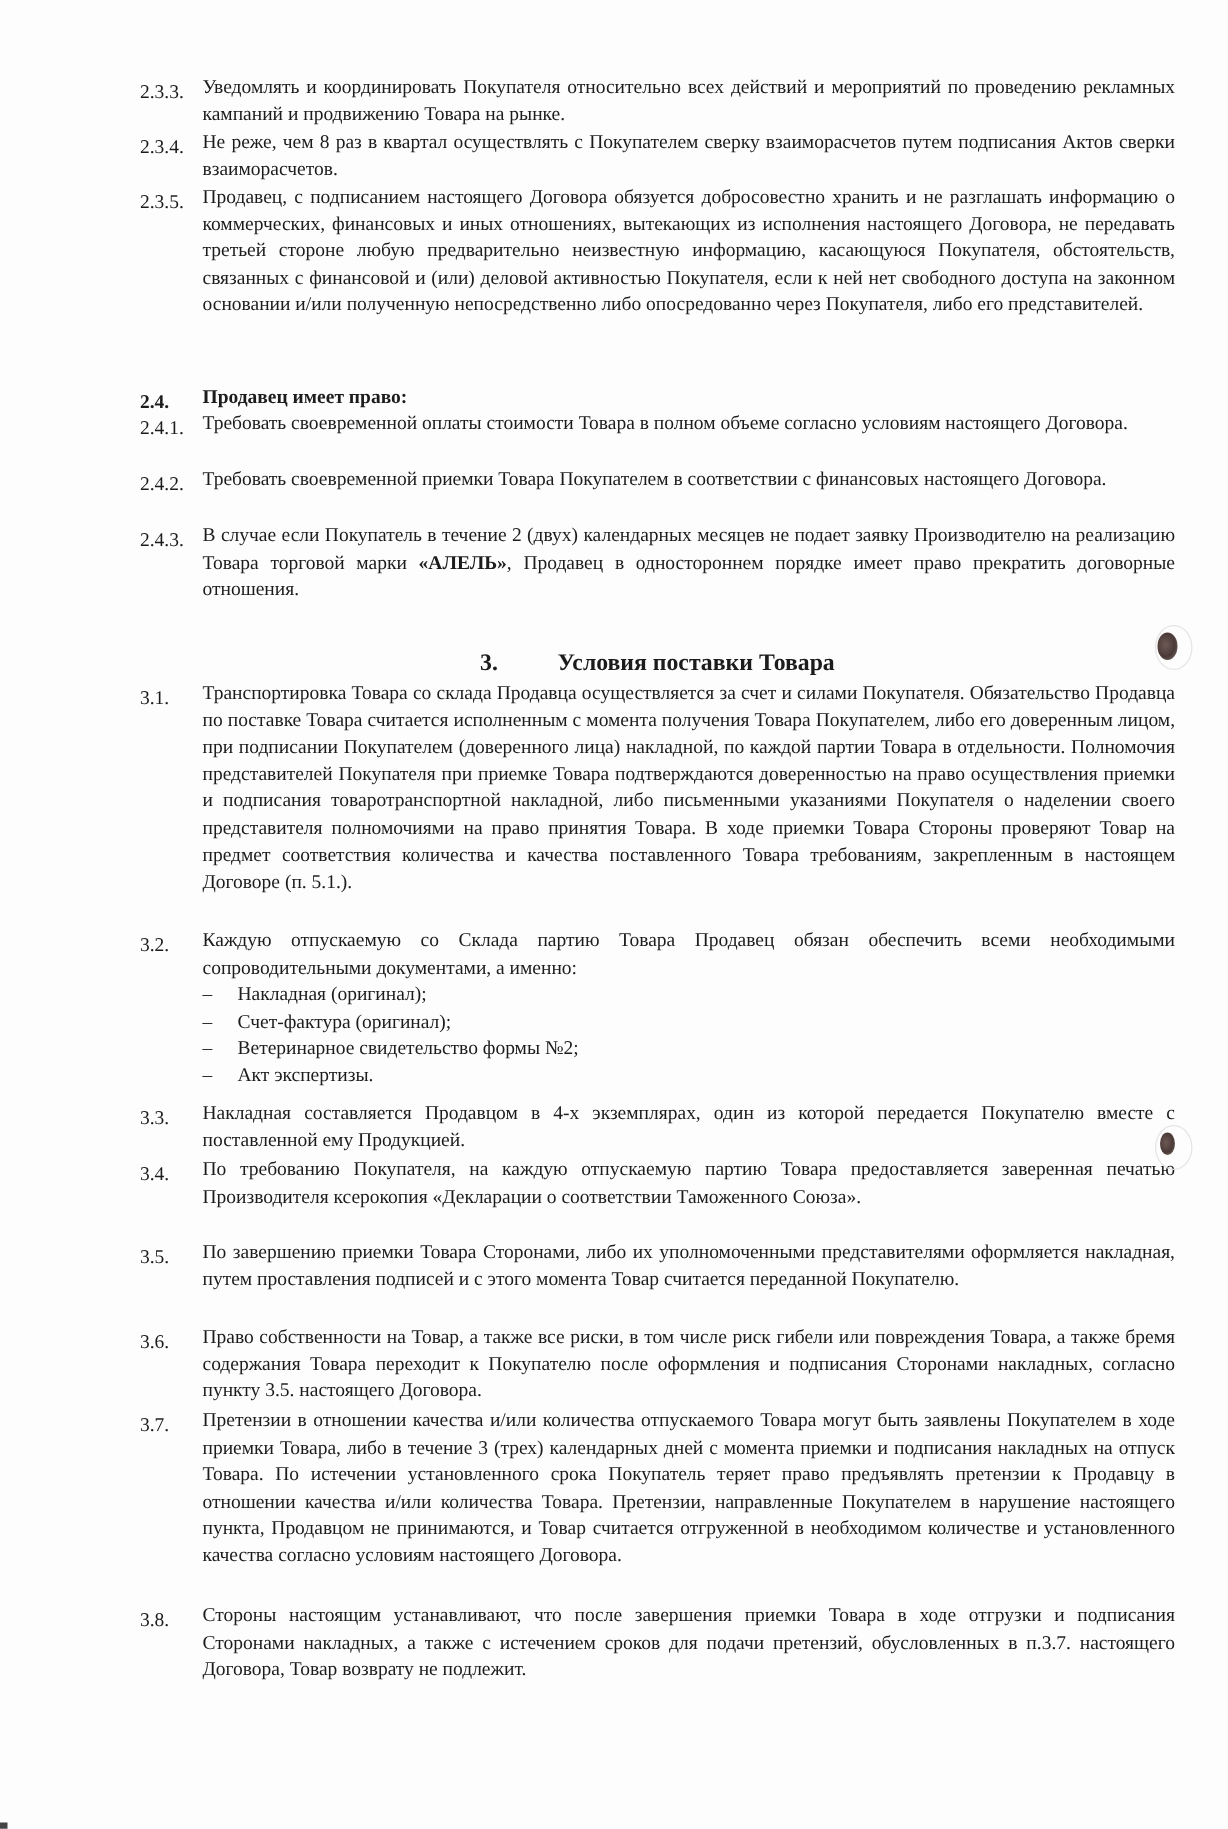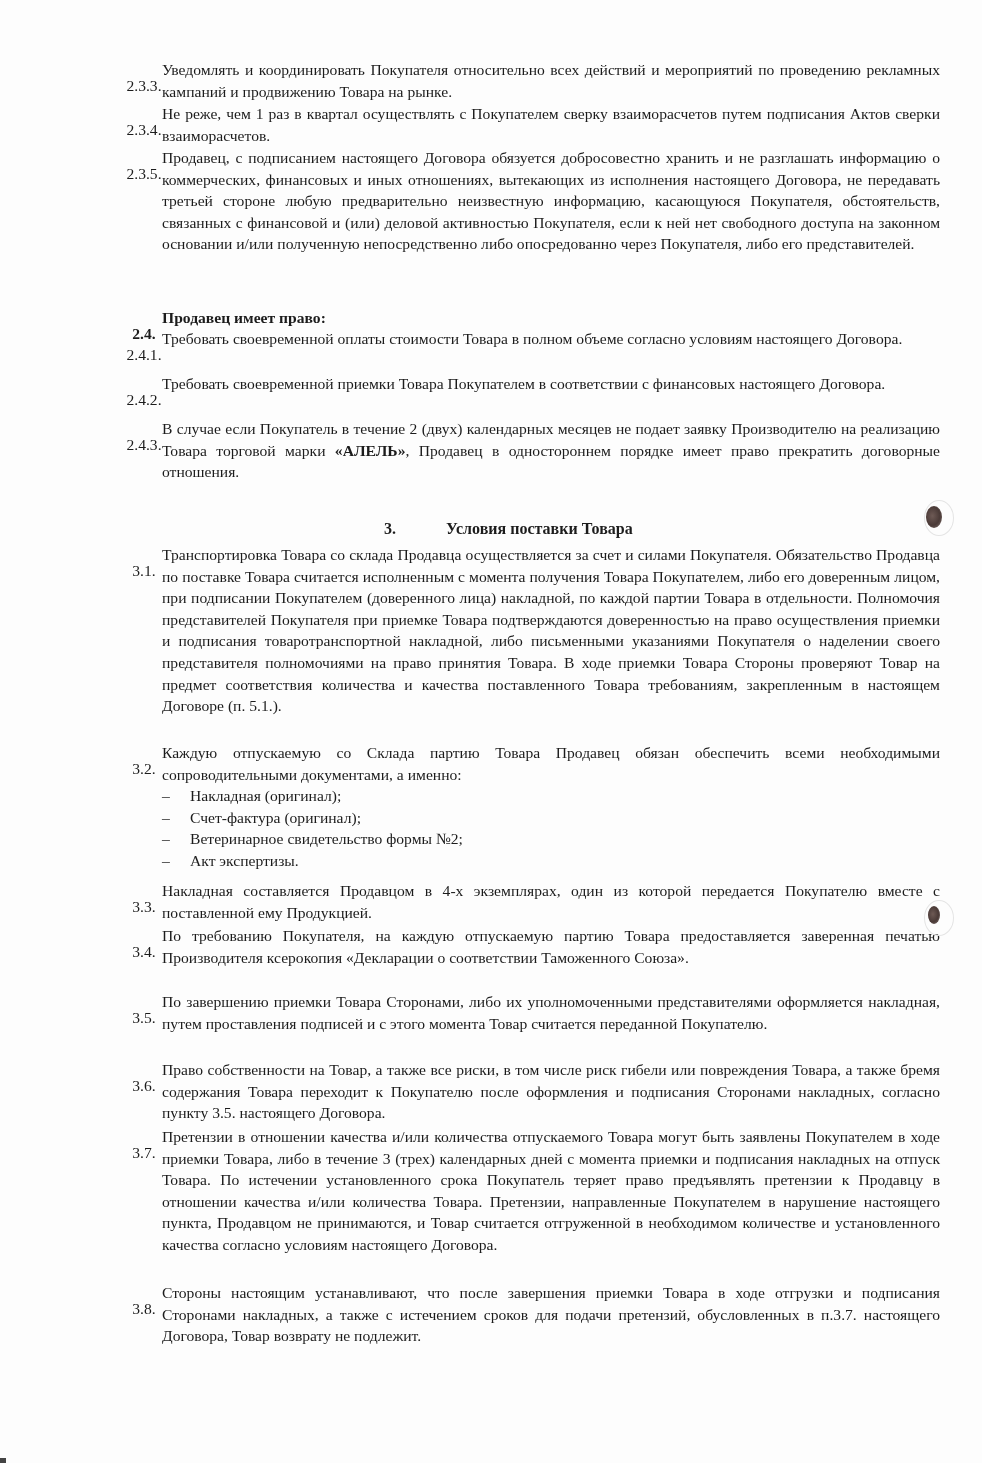--- a/index.html
+++ b/index.html
@@ -15,32 +15,32 @@
     background: #fdfdfd;
   }
   .clause {
     position: absolute;
     left: 112px;
     width: 828px;
     font-size: 15.6px;
     line-height: 21.6px;
   }
   .clause .num {
-    position: absolute; left: 0; top: 16px; width: 64px; text-align: center;
+    position: absolute; left: 0; top: 4px; width: 64px;
   }
   .clause .txt {
     margin-left: 50px;
     text-align: justify;
     text-align-last: left;
   }
   .clause.s3 .txt { }
   .bold { font-weight: bold; }
   .heading {
     position: absolute; left: 384px; top: 520px;
-    font-size: 16px; font-weight: bold;
+    font-size: 19px; font-weight: bold;
   }
   .heading .hnum { display: inline-block; width: 62px; }
   .bullets { margin: 0; padding: 0; list-style: none; }
   .bullets li { position: relative; padding-left: 28px; }
   .bullets li .dash { position: absolute; left: 0; top: 0; }
   .hole {
     position: absolute; width: 16px; height: 22px; border-radius: 50%;
     background: radial-gradient(ellipse at 40% 45%, #6e5a55 0%, #4a3a37 55%, #8a7a76 100%);
   }
   .hole-ring {
@@ -56,21 +56,21 @@
 
 <div class="page">
 
   <div class="clause" style="top:59px">
     <span class="num">2.3.3.</span>
     <div class="txt">Уведомлять и координировать Покупателя относительно всех действий и мероприятий по проведению рекламных кампаний и продвижению Товара на рынке.</div>
   </div>
 
   <div class="clause" style="top:103px">
     <span class="num">2.3.4.</span>
-    <div class="txt">Не реже, чем 1 раз в квартал осуществлять с Покупателем сверку взаиморасчетов путем подписания Актов сверки взаиморасчетов.</div>
+    <div class="txt">Не реже, чем 8 раз в квартал осуществлять с Покупателем сверку взаиморасчетов путем подписания Актов сверки взаиморасчетов.</div>
   </div>
 
   <div class="clause" style="top:147px">
     <span class="num">2.3.5.</span>
     <div class="txt">Продавец, с подписанием настоящего Договора обязуется добросовестно хранить и не разглашать информацию о коммерческих, финансовых и иных отношениях, вытекающих из исполнения настоящего Договора, не передавать третьей стороне любую предварительно неизвестную информацию, касающуюся Покупателя, обстоятельств, связанных с финансовой и (или) деловой активностью Покупателя, если к ней нет свободного доступа на законном основании и/или полученную непосредственно либо опосредованно через Покупателя, либо его представителей.</div>
   </div>
 
   <div class="clause bold" style="top:307px">
     <span class="num">2.4.</span>
     <div class="txt">Продавец имеет право:</div>

